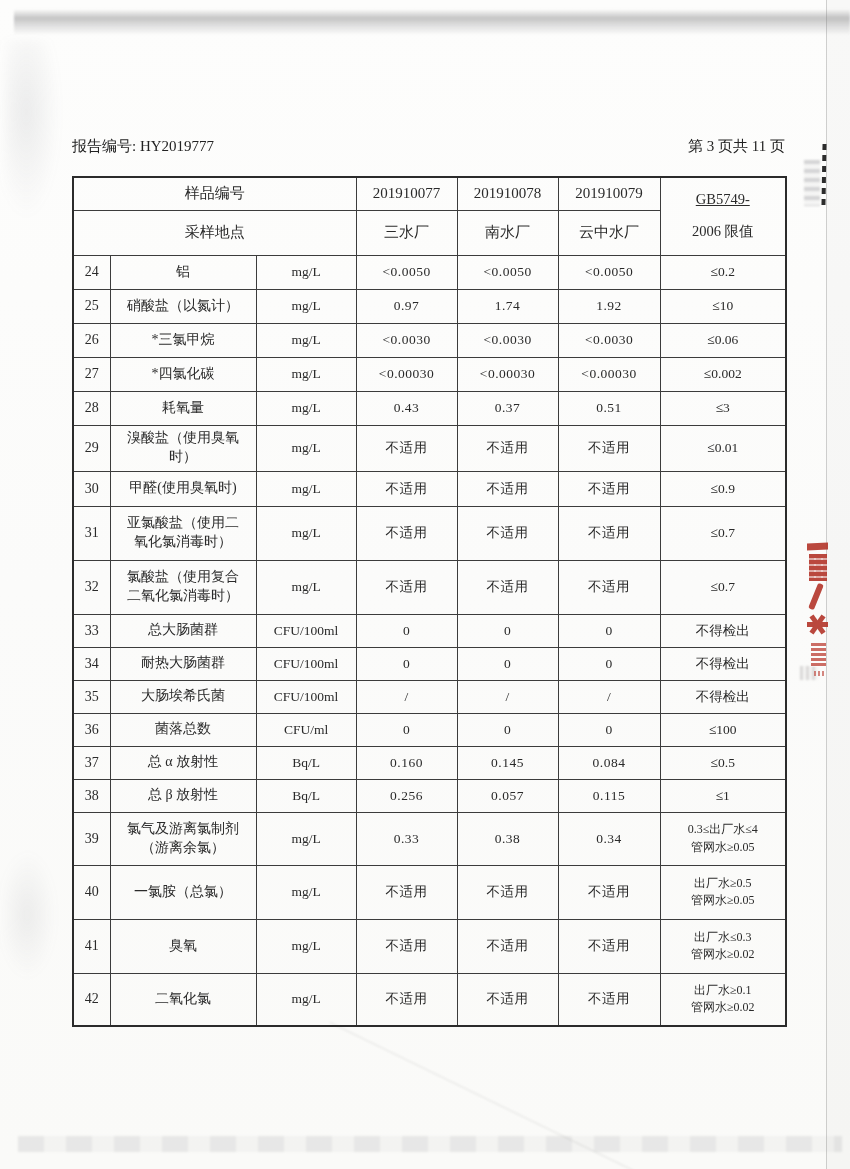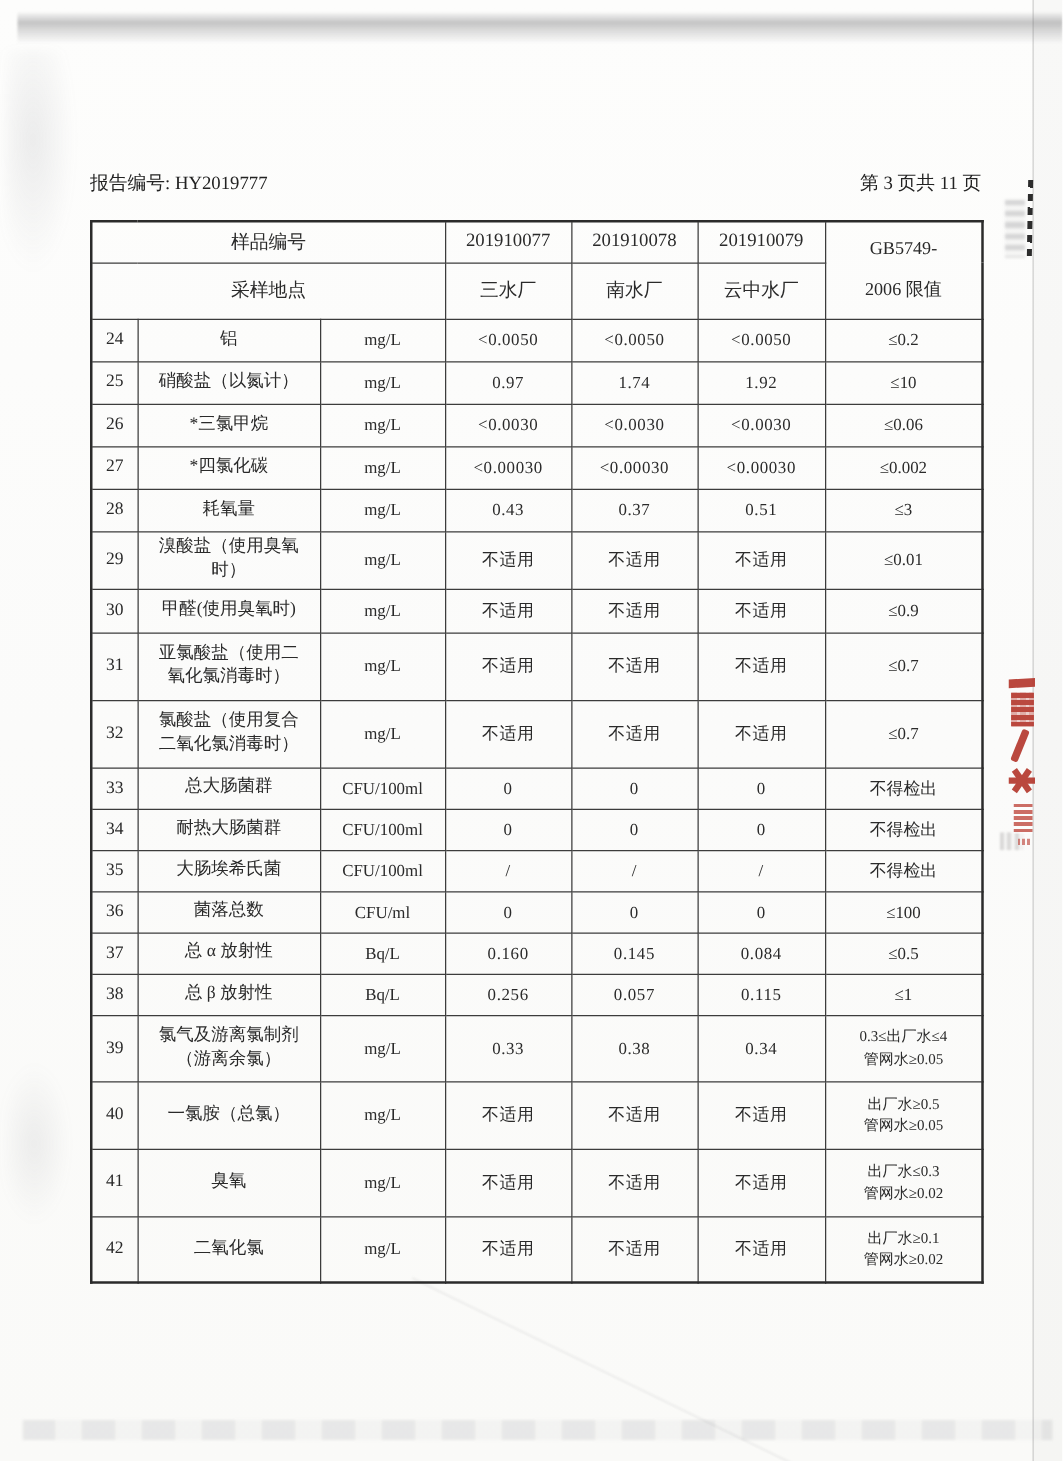--- a/index.html
+++ b/index.html
@@ -106,21 +106,21 @@
     border:1px solid #3c3c3c;
     text-align:center;vertical-align:middle;
     padding:1px 2px;overflow:hidden;
     font-weight:normal;
   }
   table.results{border:2px solid #2b2b2b;}
   thead th{font-size:15px;}
   thead tr.h1{height:33px;padding-left:30px;}
   thead tr.h2{height:45px;}
   .limit-h{font-size:14.5px;}
-  .limit-h .l1{margin-bottom:14px;}
+  .limit-h .l1{margin-bottom:14px;text-decoration:underline;}
   td.c-no{font-size:14px;}
   td.c-name{text-align:left;padding-left:8px;white-space:pre-line;line-height:1.35;}
   td.c-unit{font-size:13.5px;}
   td.c-val{font-size:13.5px;letter-spacing:.5px;}
   td.c-limit{font-size:13.5px;white-space:pre-line;line-height:1.45;}
   td.limit-2l{font-size:12px;letter-spacing:0;}
 </style>
 </head>
 <body>
 

